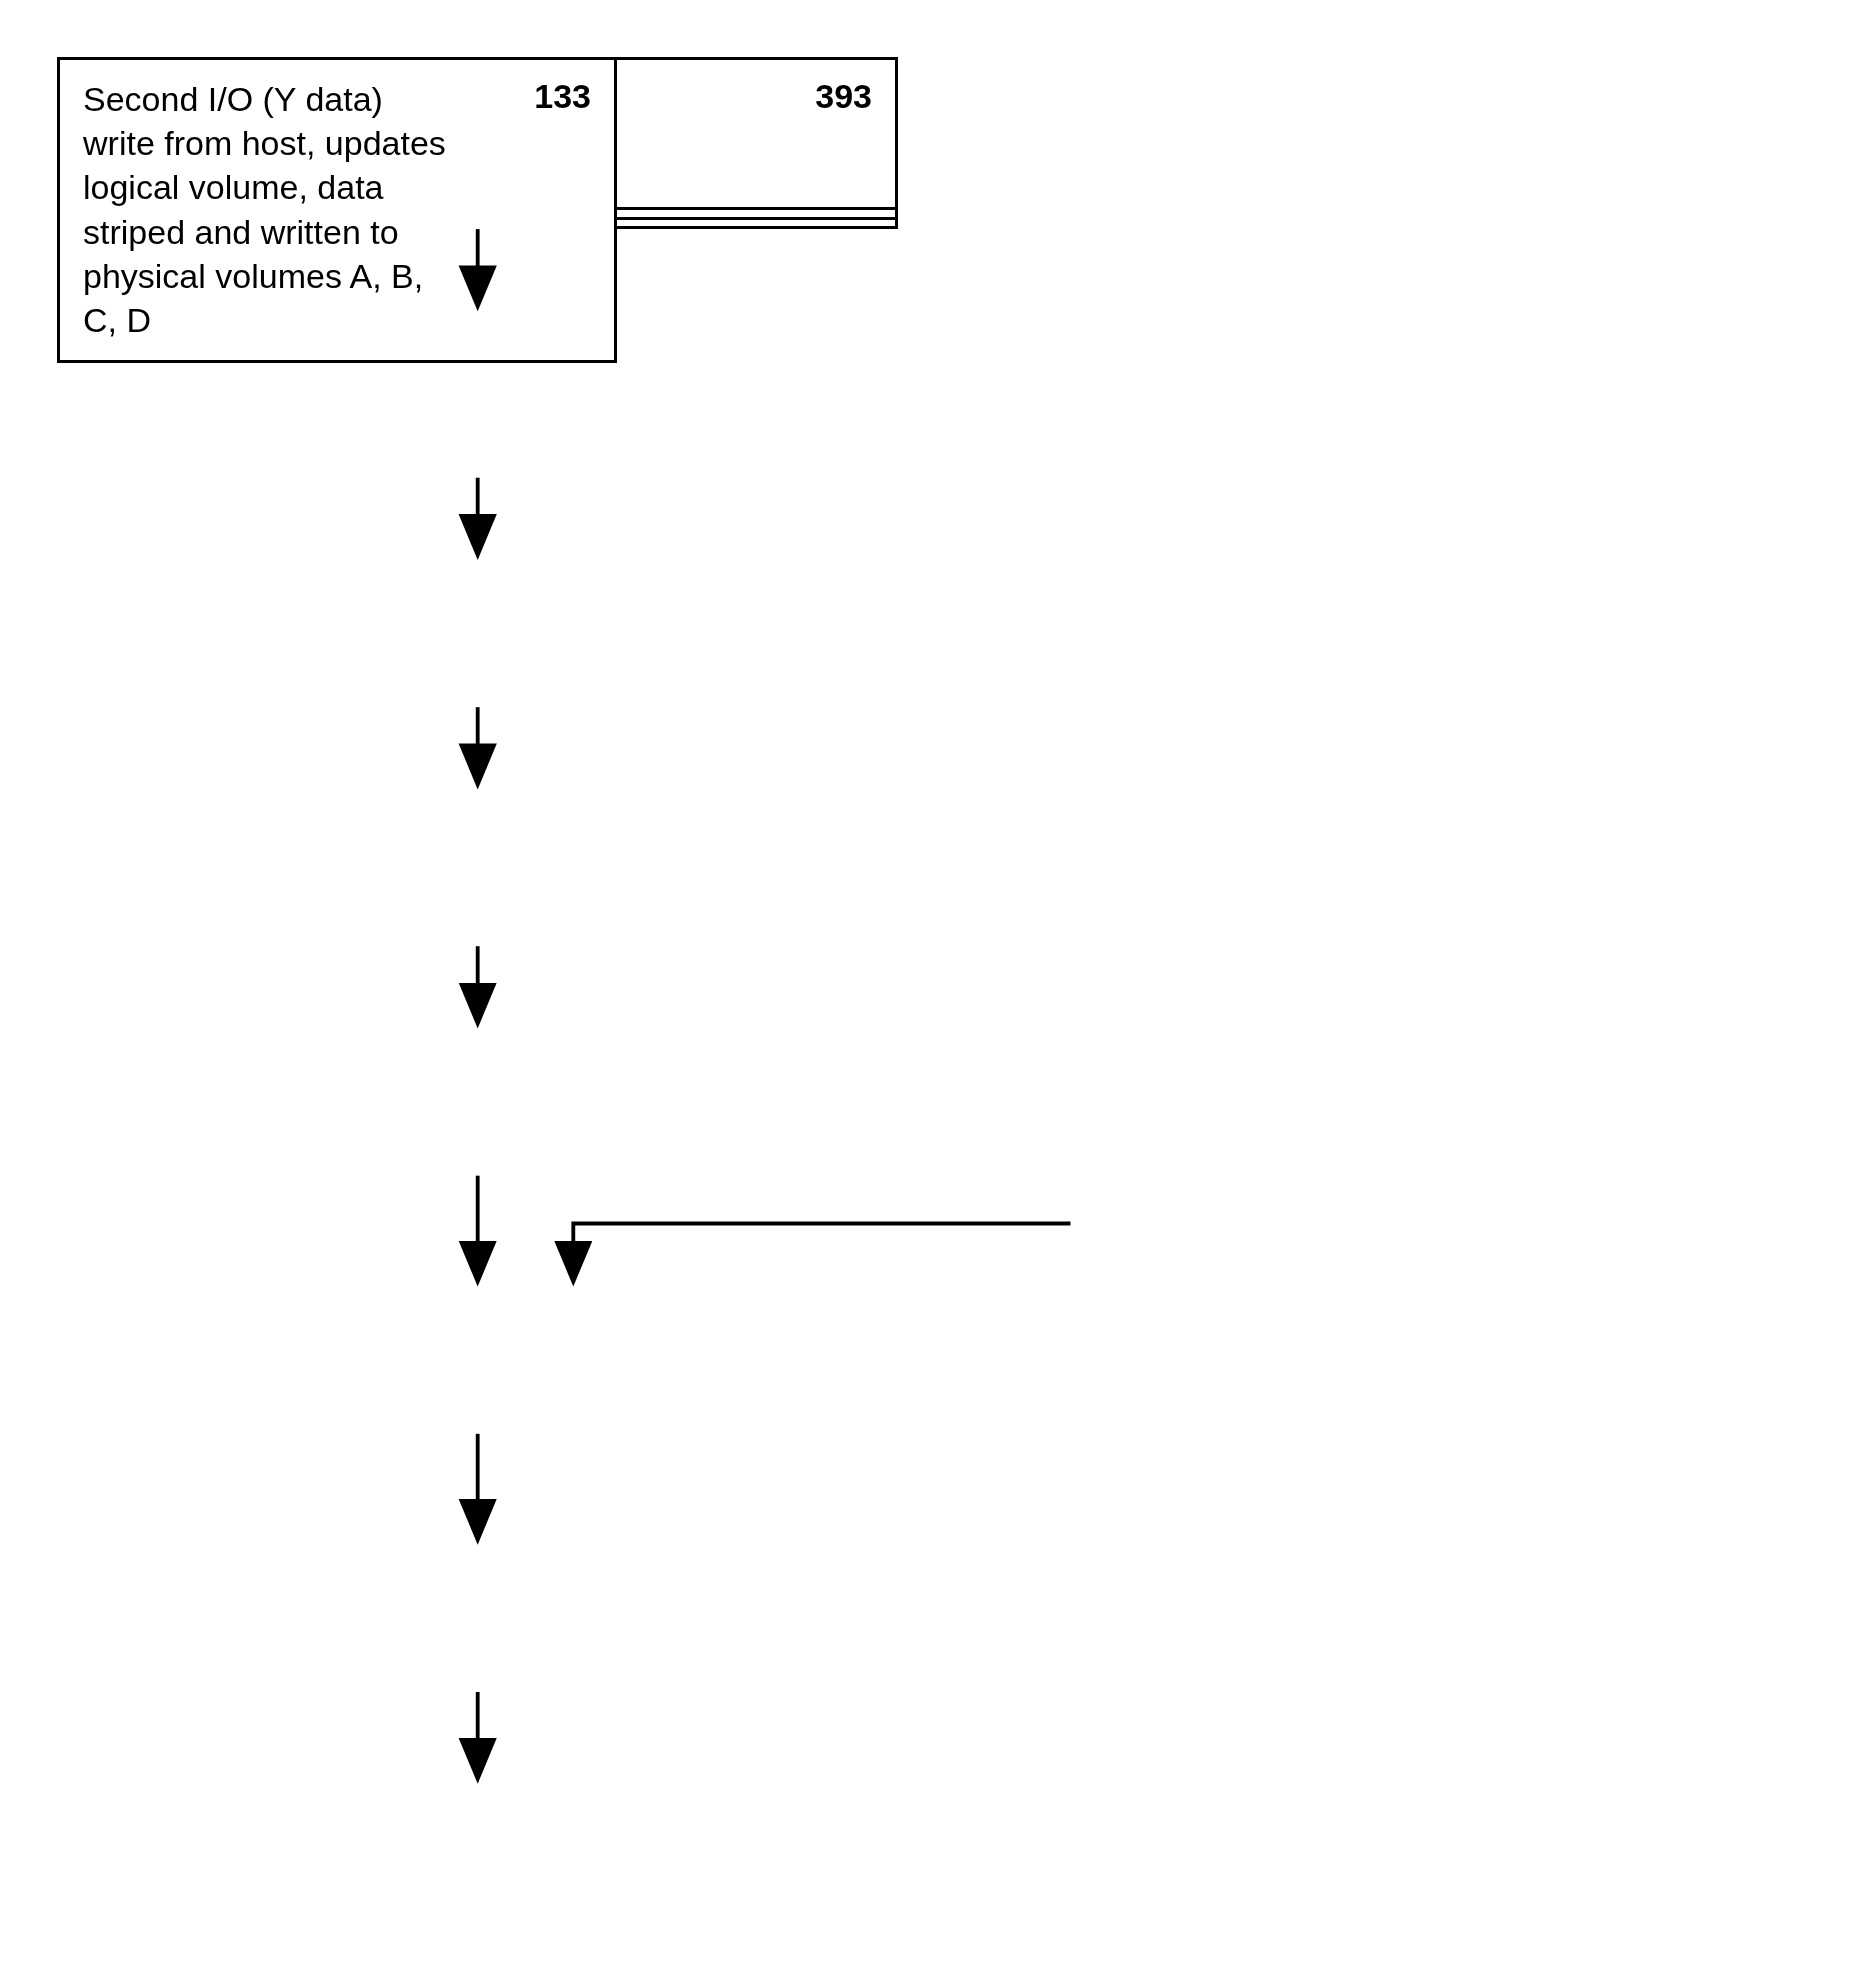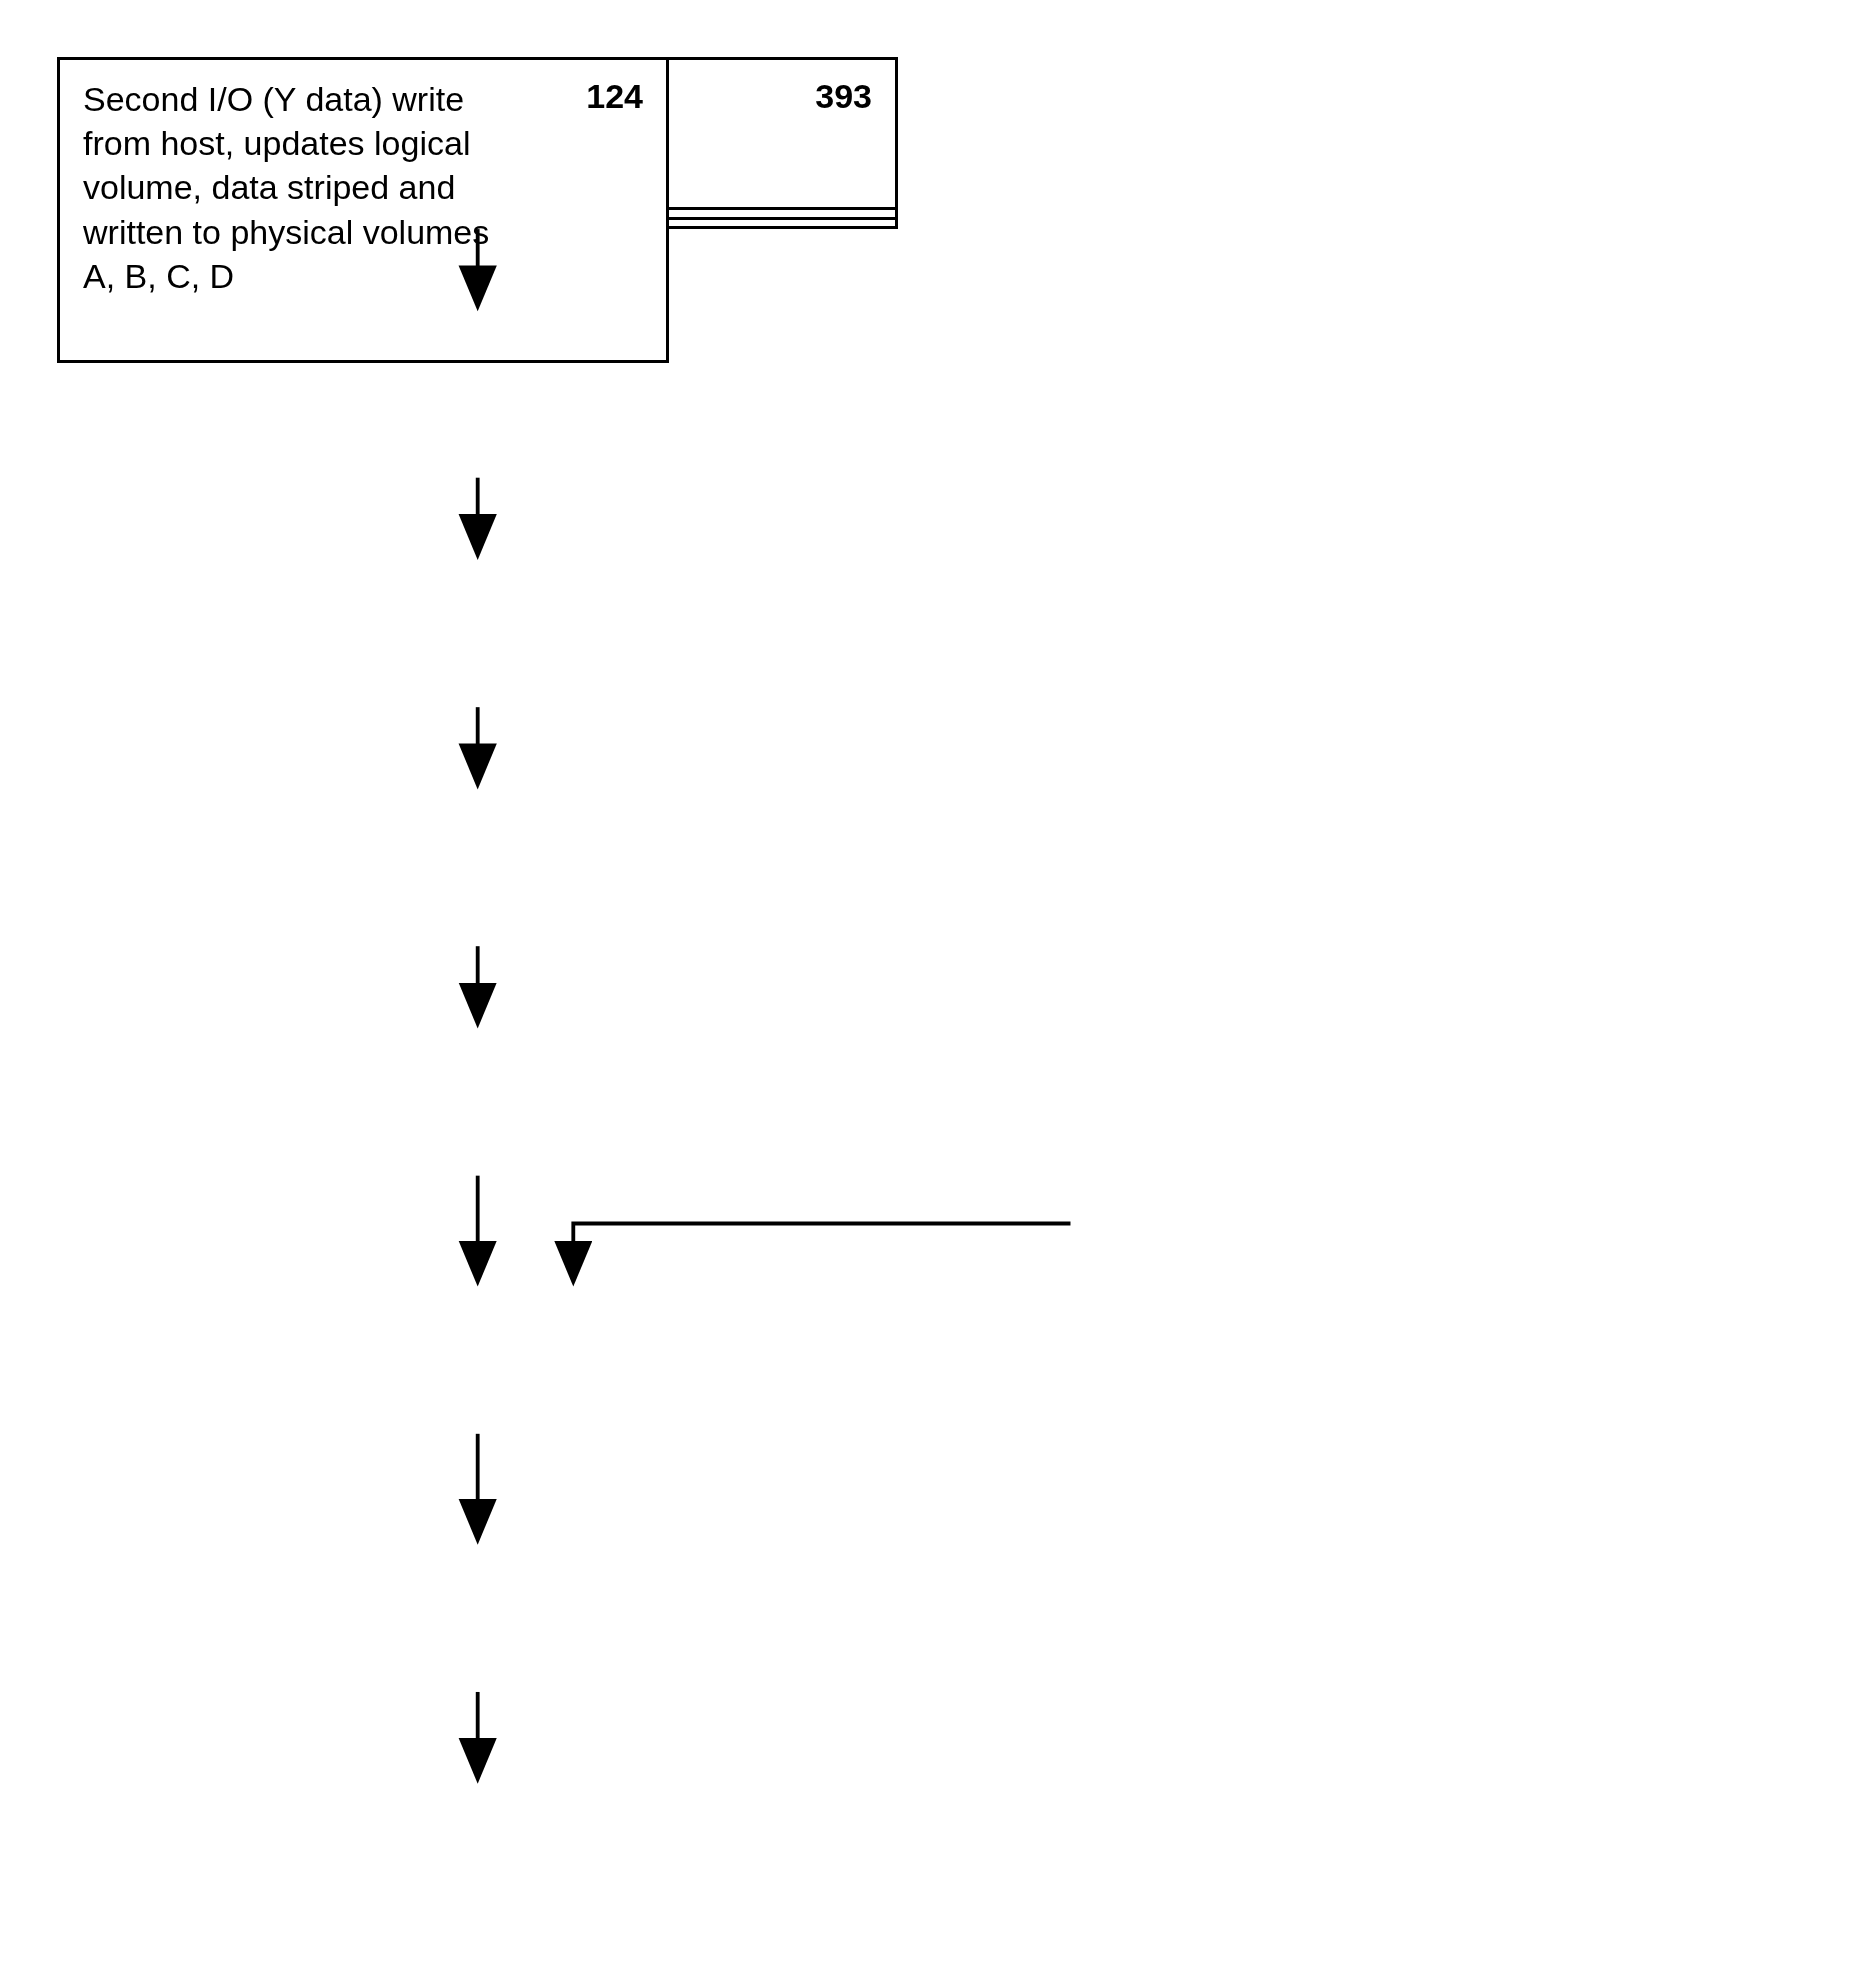--- a/index.html
+++ b/index.html
@@ -76,23 +76,23 @@
   <div class="box" style="left:0;   top:1550; width:841px; height:153px;">
     <span class="text">C copied to c</span>
     <span class="num">212</span>
   </div>
 
   <div class="box" style="left:0;   top:1800; width:841px; height:153px;">
     <span class="text">D copied to d</span>
     <span class="num">393</span>
   </div>
 
-  <div class="box" style="left:1060; top:1040; width:612px; height:306px;">
+  <div class="box" style="left:1060; top:1040; width:560px; height:306px;">
     <span class="text" style="max-width:75%;">Second I/O (Y data) write from host, updates logical volume, data striped and written to physical volumes A, B, C, D</span>
-    <span class="num">124</span>
+    <span class="num">133</span>
   </div>
 
   <svg class="conn" style="left:0;top:0;width:1721px;height:1874px;" viewBox="0 0 1800 1960" width="1721" height="1874">
     <defs>
       <marker id="ah" markerWidth="14" markerHeight="14" refX="10" refY="5" orient="auto">
         <path d="M0,0 L12,5 L0,10 z" fill="#000"></path>
       </marker>
     </defs>
     <line x1="440" y1="180" x2="440" y2="258" stroke="#000" stroke-width="4" marker-end="url(#ah)"></line>
     <line x1="440" y1="440" x2="440" y2="518" stroke="#000" stroke-width="4" marker-end="url(#ah)"></line>

